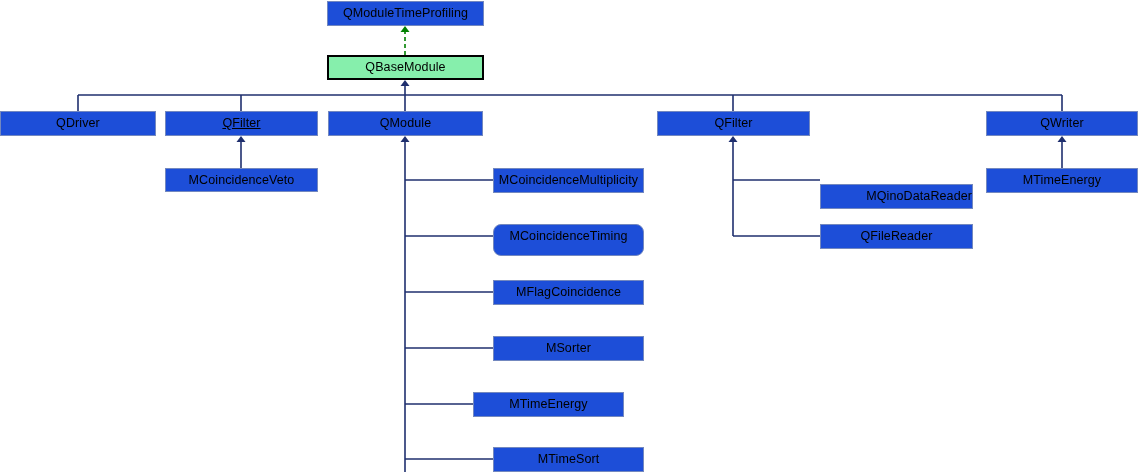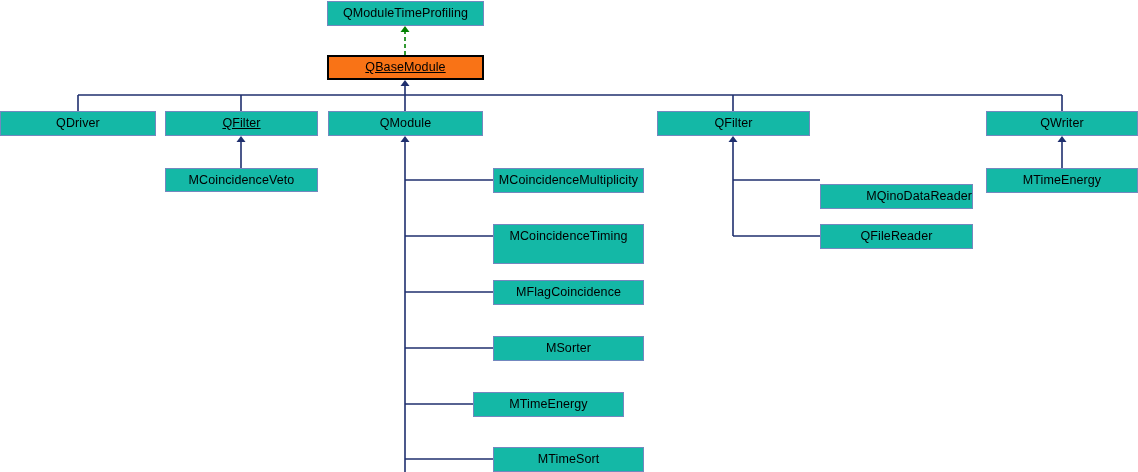--- a/index.html
+++ b/index.html
@@ -28,29 +28,28 @@
   .node {
     position: absolute;
     box-sizing: border-box;
     height: 25px;
     line-height: 23px;
     text-align: center;
     font-size: 12.5px;
     color: #000000;
     white-space: nowrap;
     overflow: hidden;
-    background: #14b8a6;
+    background: #1d4ed8;
     border: 1px solid #7388bf;
     letter-spacing: 0.1px;
   }
   .node.current {
-    background: #f97316;
+    background: #86efac;
     border: 2px solid #000000;
     line-height: 21px;
-    text-decoration: underline;
   }
 </style>
 </head>
 <body>
 
 <div id="diagram">
   <svg id="edges" width="1138" height="472" viewBox="0 0 1138 472" xmlns="http://www.w3.org/2000/svg">
       <path d="M 405 55 L 405 31" fill="none" stroke="#008000" stroke-width="1.6" stroke-dasharray="4,3"></path>
       <polygon points="405,26 400.5,32 409.5,32" fill="#008000"></polygon>
       <path d="M 405 95 L 405 85" fill="none" stroke="#1f2f6e" stroke-width="1.6"></path>
@@ -81,21 +80,21 @@
   <div id="nodes">
       <div class="node" style="left: 327px; top: 1px; width: 157px; height: 25px;">QModuleTimeProfiling</div>
       <div class="node current" style="left: 327px; top: 55px; width: 157px; height: 25px;">QBaseModule</div>
       <div class="node" style="left: 0px; top: 111px; width: 156px; height: 25px;">QDriver</div>
       <div class="node" style="left: 165px; top: 111px; width: 153px; height: 25px; text-decoration: underline;">QFilter</div>
       <div class="node" style="left: 328px; top: 111px; width: 155px; height: 25px;">QModule</div>
       <div class="node" style="left: 657px; top: 111px; width: 153px; height: 25px;">QFilter</div>
       <div class="node" style="left: 986px; top: 111px; width: 152px; height: 25px;">QWriter</div>
       <div class="node" style="left: 165px; top: 168px; width: 153px; height: 24px;">MCoincidenceVeto</div>
       <div class="node" style="left: 493px; top: 168px; width: 151px; height: 25px;">MCoincidenceMultiplicity</div>
-      <div class="node" style="left: 493px; top: 224px; width: 151px; height: 40px;">MCoincidenceTiming</div>
+      <div class="node" style="left: 493px; top: 224px; width: 151px; height: 32px; border-radius: 8px;">MCoincidenceTiming</div>
       <div class="node" style="left: 493px; top: 280px; width: 151px; height: 25px;">MFlagCoincidence</div>
       <div class="node" style="left: 493px; top: 336px; width: 151px; height: 25px;">MSorter</div>
       <div class="node" style="left: 473px; top: 392px; width: 151px; height: 25px;">MTimeEnergy</div>
       <div class="node" style="left: 493px; top: 447px; width: 151px; height: 25px;">MTimeSort</div>
       <div class="node" style="left: 820px; top: 184px; width: 153px; height: 25px; text-align: right;">MQinoDataReader</div>
       <div class="node" style="left: 820px; top: 224px; width: 153px; height: 25px;">QFileReader</div>
       <div class="node" style="left: 986px; top: 168px; width: 152px; height: 25px;">MTimeEnergy</div>
     </div>
 </div>
 

